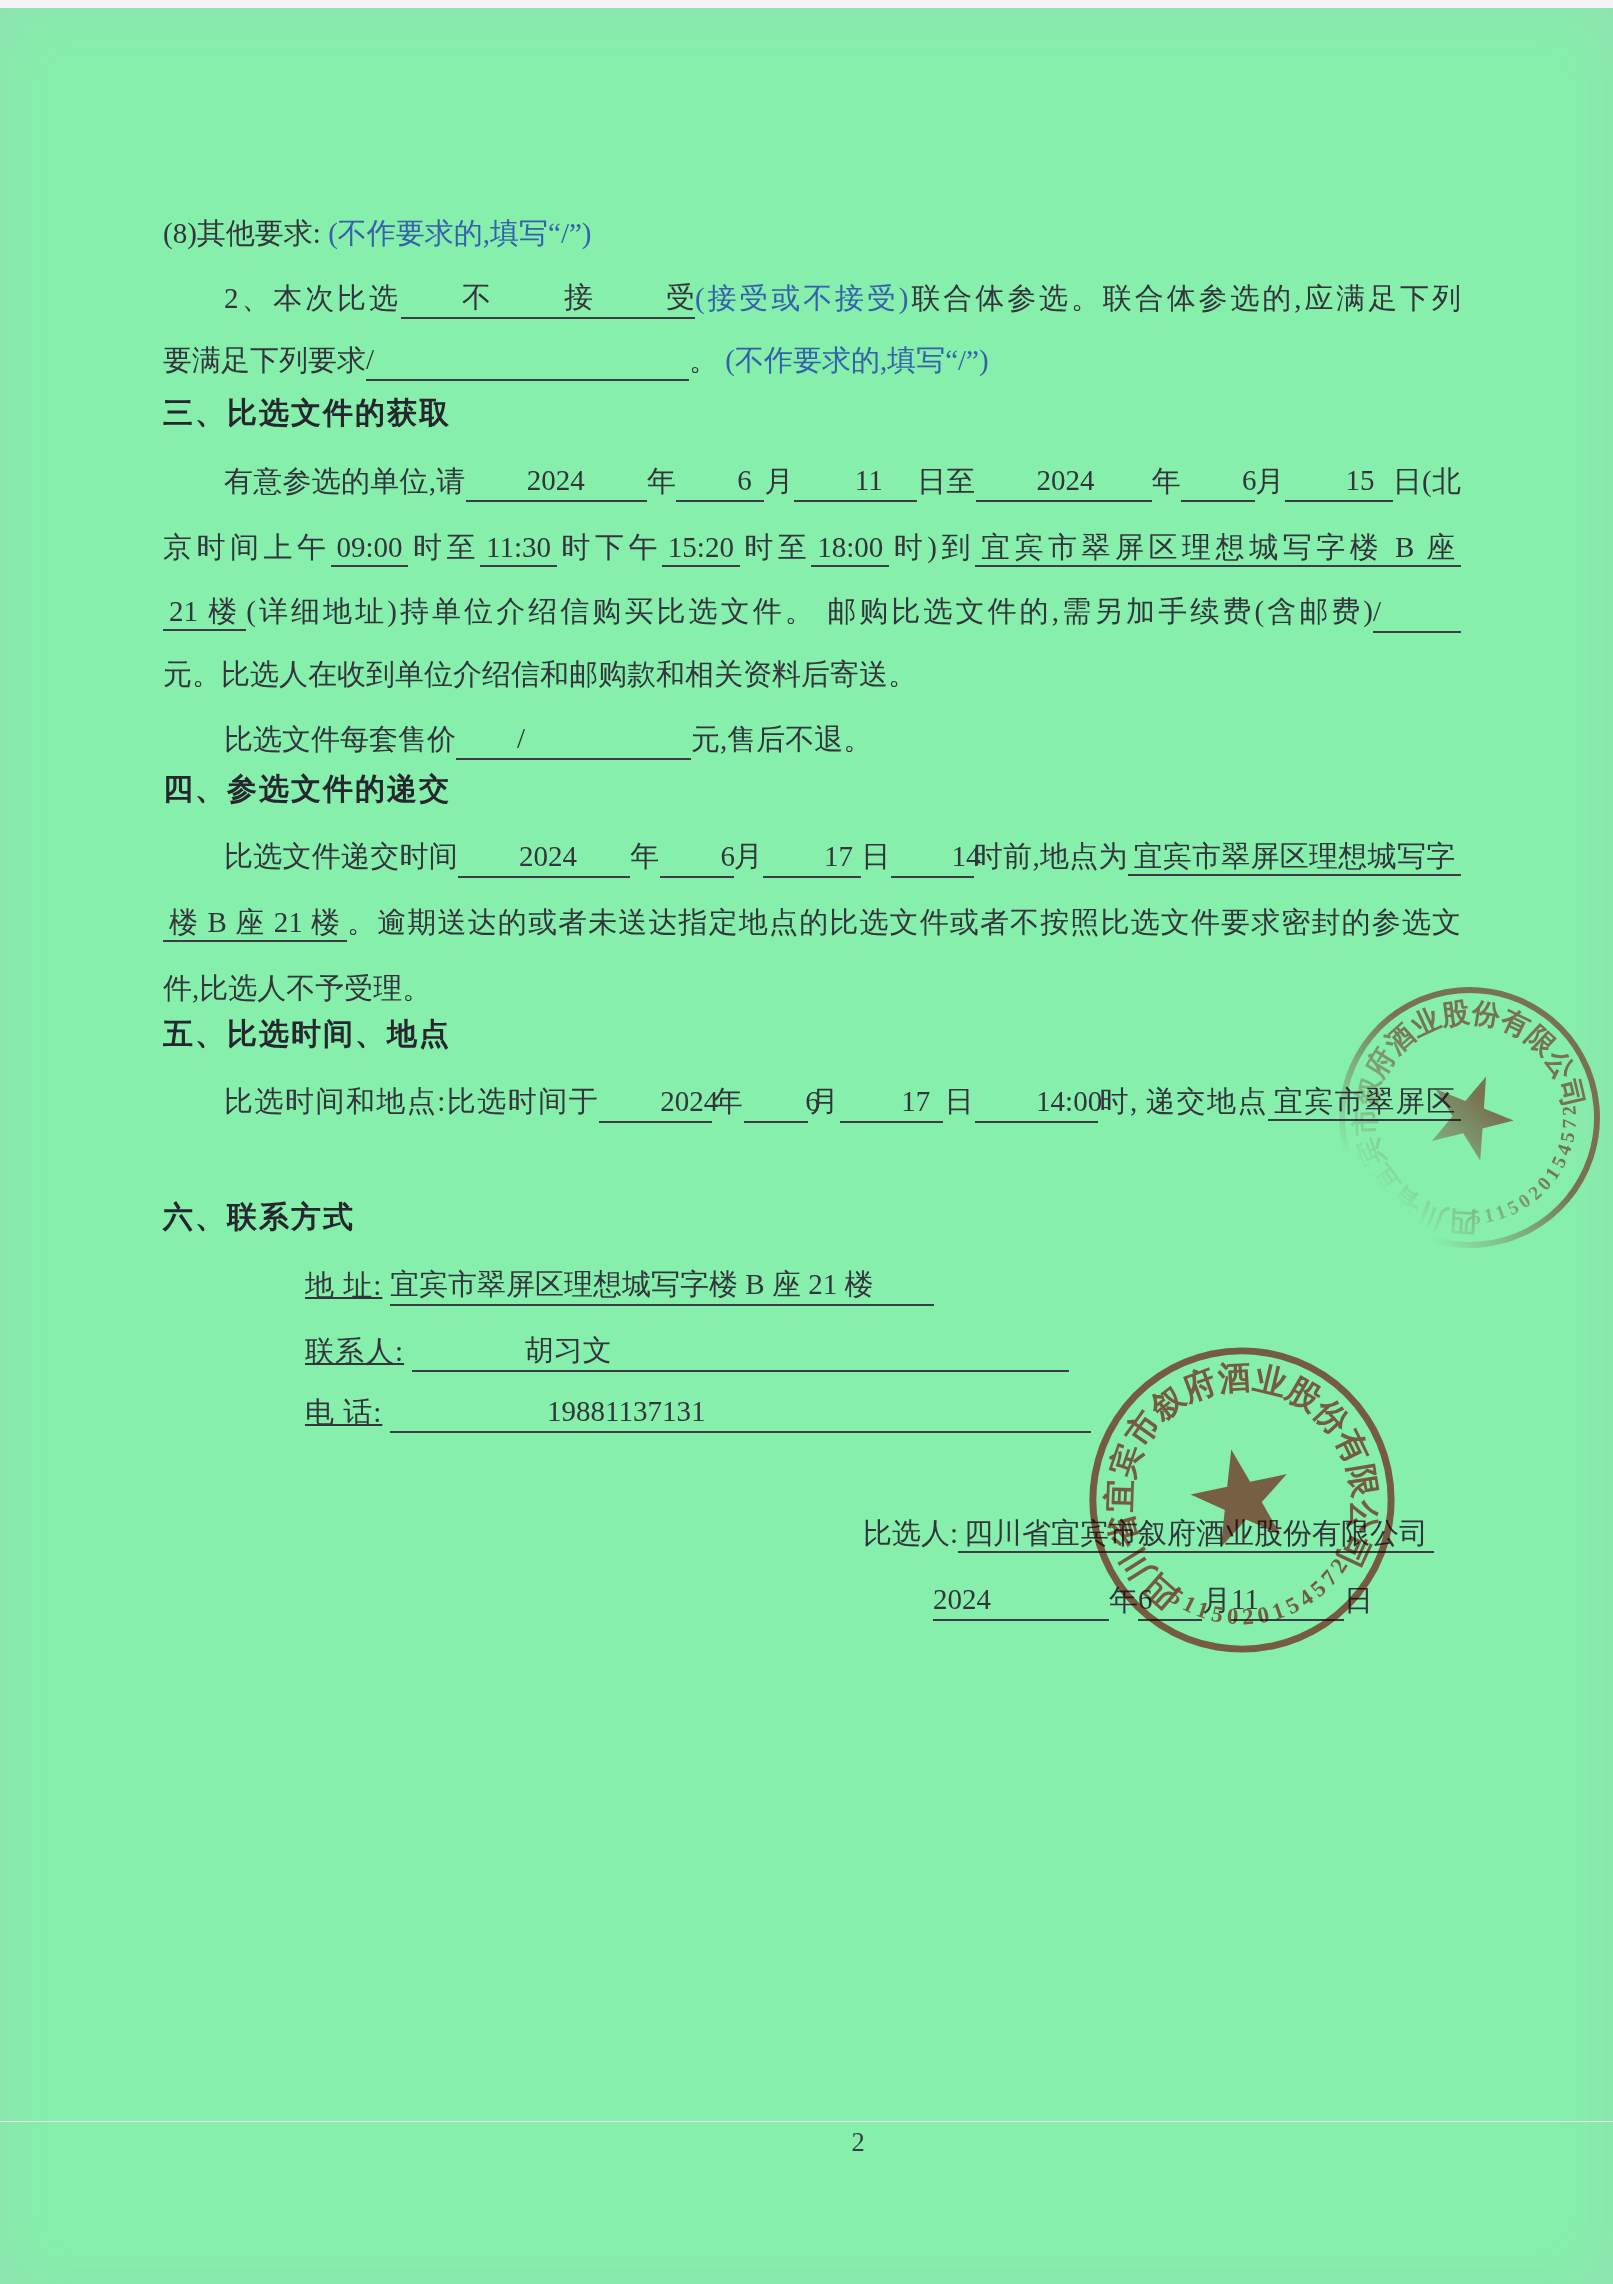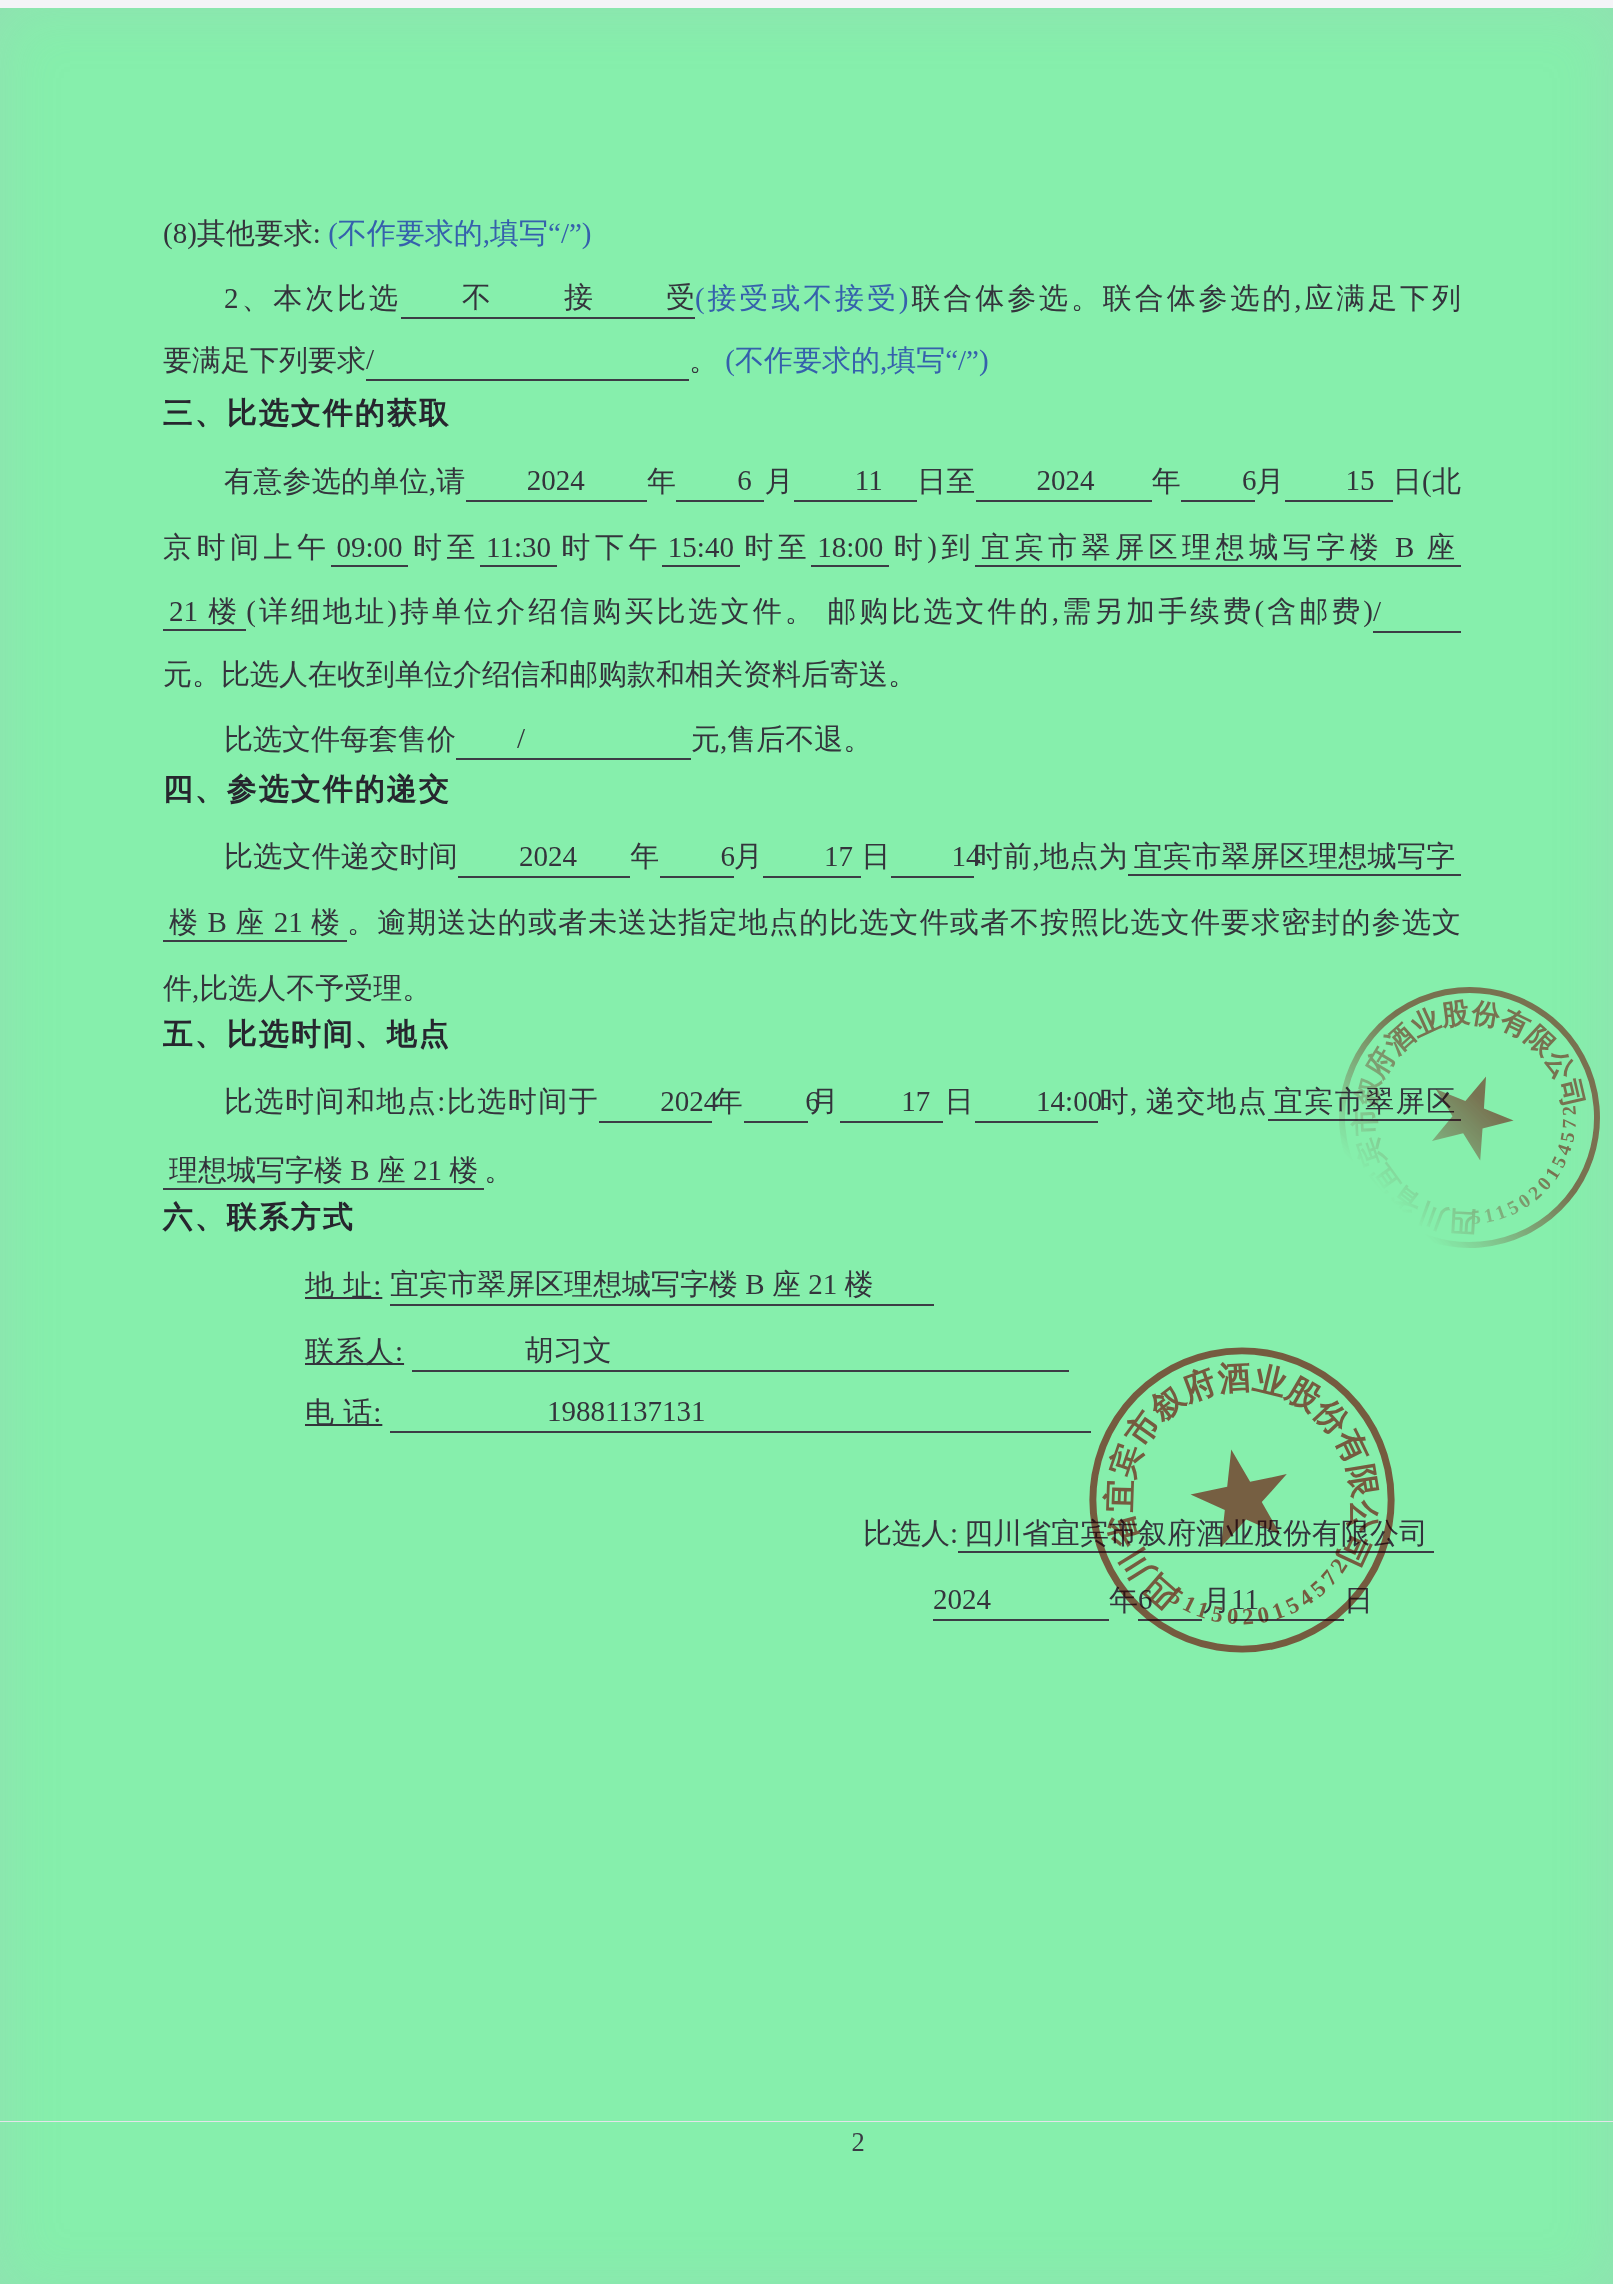--- a/index.html
+++ b/index.html
@@ -58,21 +58,21 @@
     <span>要满足下列要求</span><span class="bl" style="width:323px">/</span><span>。 </span><span class="blue">(不作要求的,填写“/”)</span>
   </div>
 
   <div class="line heading" style="top:384px">三、比选文件的获取</div>
 
   <div class="line stretch indent" style="top:453px">
     <span>有意参选的单位,请</span><span class="bl" style="width:181px">2024</span><span>年</span><span class="bl" style="width:88px">6</span><span>月</span><span class="bl" style="width:123px">11</span><span>日至</span><span class="bl" style="width:176px">2024</span><span>年</span><span class="bl" style="width:74px">6</span><span>月</span><span class="bl" style="width:108px">15</span><span>日(北</span>
   </div>
 
   <div class="line stretch" style="top:519px">
-    <span>京时间上午</span><span class="u">09:00</span><span>时至</span><span class="u">11:30</span><span>时下午</span><span class="u">15:40</span><span>时至</span><span class="u">18:00</span><span>时)到</span><span class="u">宜宾市翠屏区理想城写字楼 B 座</span>
+    <span>京时间上午</span><span class="u">09:00</span><span>时至</span><span class="u">11:30</span><span>时下午</span><span class="u">15:20</span><span>时至</span><span class="u">18:00</span><span>时)到</span><span class="u">宜宾市翠屏区理想城写字楼 B 座</span>
   </div>
 
   <div class="line stretch" style="top:583px">
     <span class="u">21 楼</span><span>(详细地址)持单位介绍信购买比选文件。 邮购比选文件的,需另加手续费(含邮费)</span><span class="bl" style="width:88px">/</span>
   </div>
 
   <div class="line" style="top:646px">元。比选人在收到单位介绍信和邮购款和相关资料后寄送。</div>
 
   <div class="line indent" style="top:711px">
     <span>比选文件每套售价</span><span class="bl" style="width:235px">/</span><span>元,售后不退。</span>
@@ -89,23 +89,20 @@
   </div>
 
   <div class="line heading" style="top:1005px">五、比选时间、地点</div>
 
   <div class="line" style="top:960px">件,比选人不予受理。</div>
 
   <div class="line stretch indent" style="top:1073px">
     <span>比选时间和地点:比选时间于</span><span class="bl" style="width:113px">2024</span><span>年</span><span class="bl" style="width:64px">6</span><span>月</span><span class="bl" style="width:103px">17</span><span>日</span><span class="bl" style="width:123px">14:00</span><span>时, 递交地点</span><span class="u">宜宾市翠屏区</span>
   </div>
 
-  <div class="line" style="top:1142px">
-    <span class="u">理想城写字楼 B 座 21 楼</span><span>。</span>
-  </div>
 
   <div class="line heading" style="top:1188px">六、联系方式</div>
 
   <div class="line" style="top:1257px;left:305px;width:980px">
     <span class="contact-label">地  址:</span><span class="bl" style="width:544px">宜宾市翠屏区理想城写字楼 B 座 21 楼</span>
   </div>
 
   <div class="line" style="top:1323px;left:305px;width:980px">
     <span class="contact-label">联系人:</span><span class="bl left" style="width:544px;padding-left:113px">胡习文</span>
   </div>

